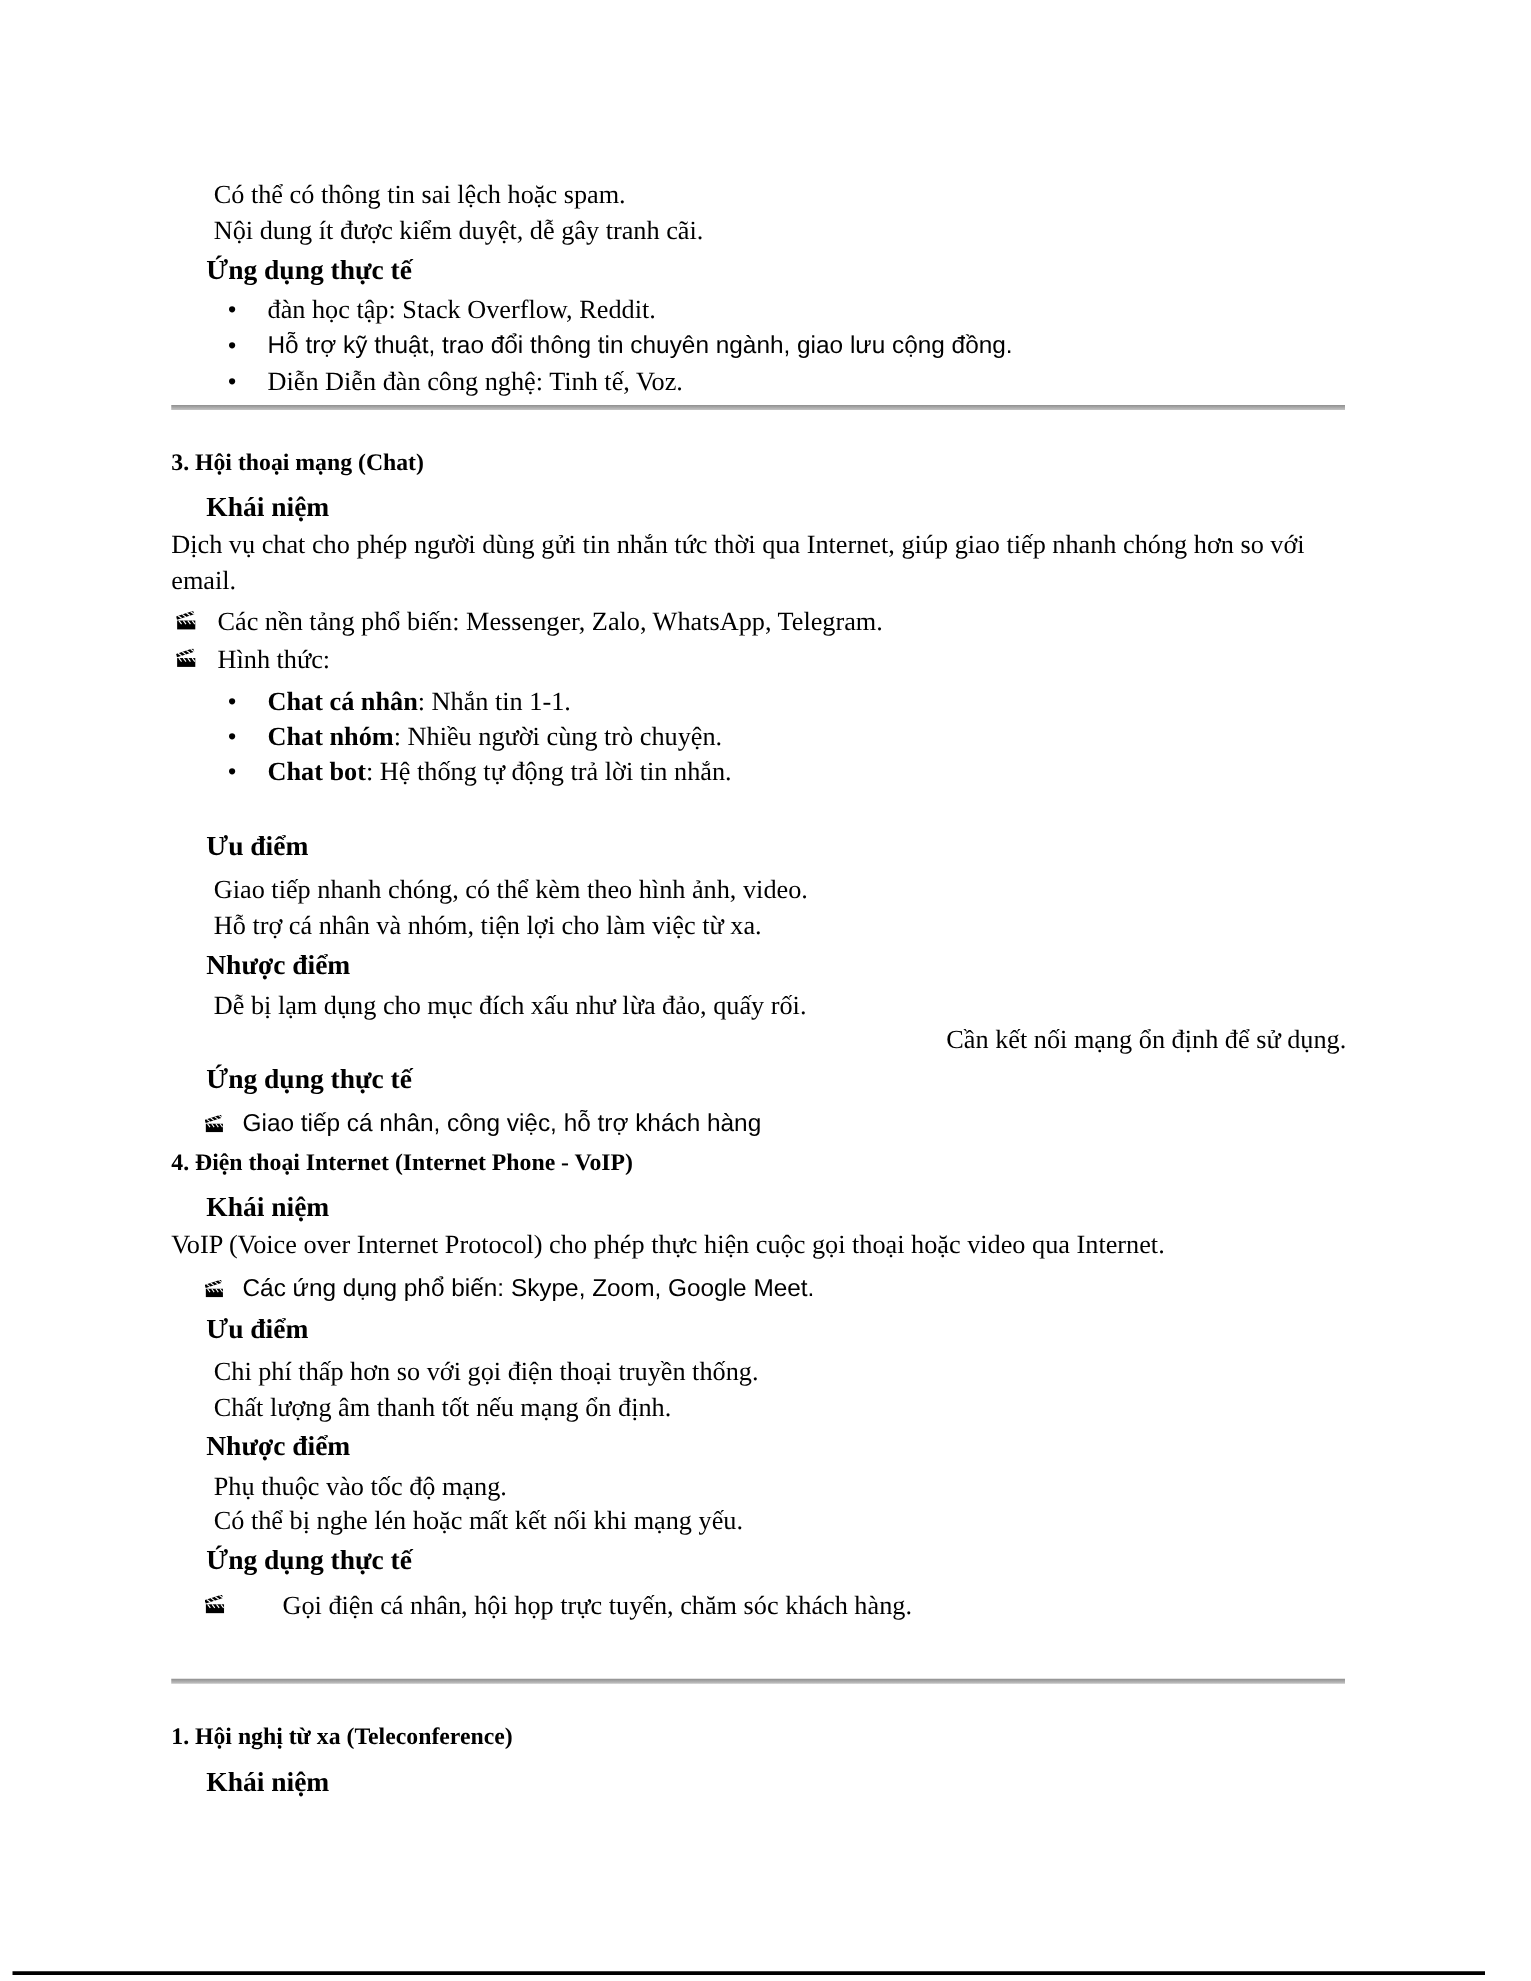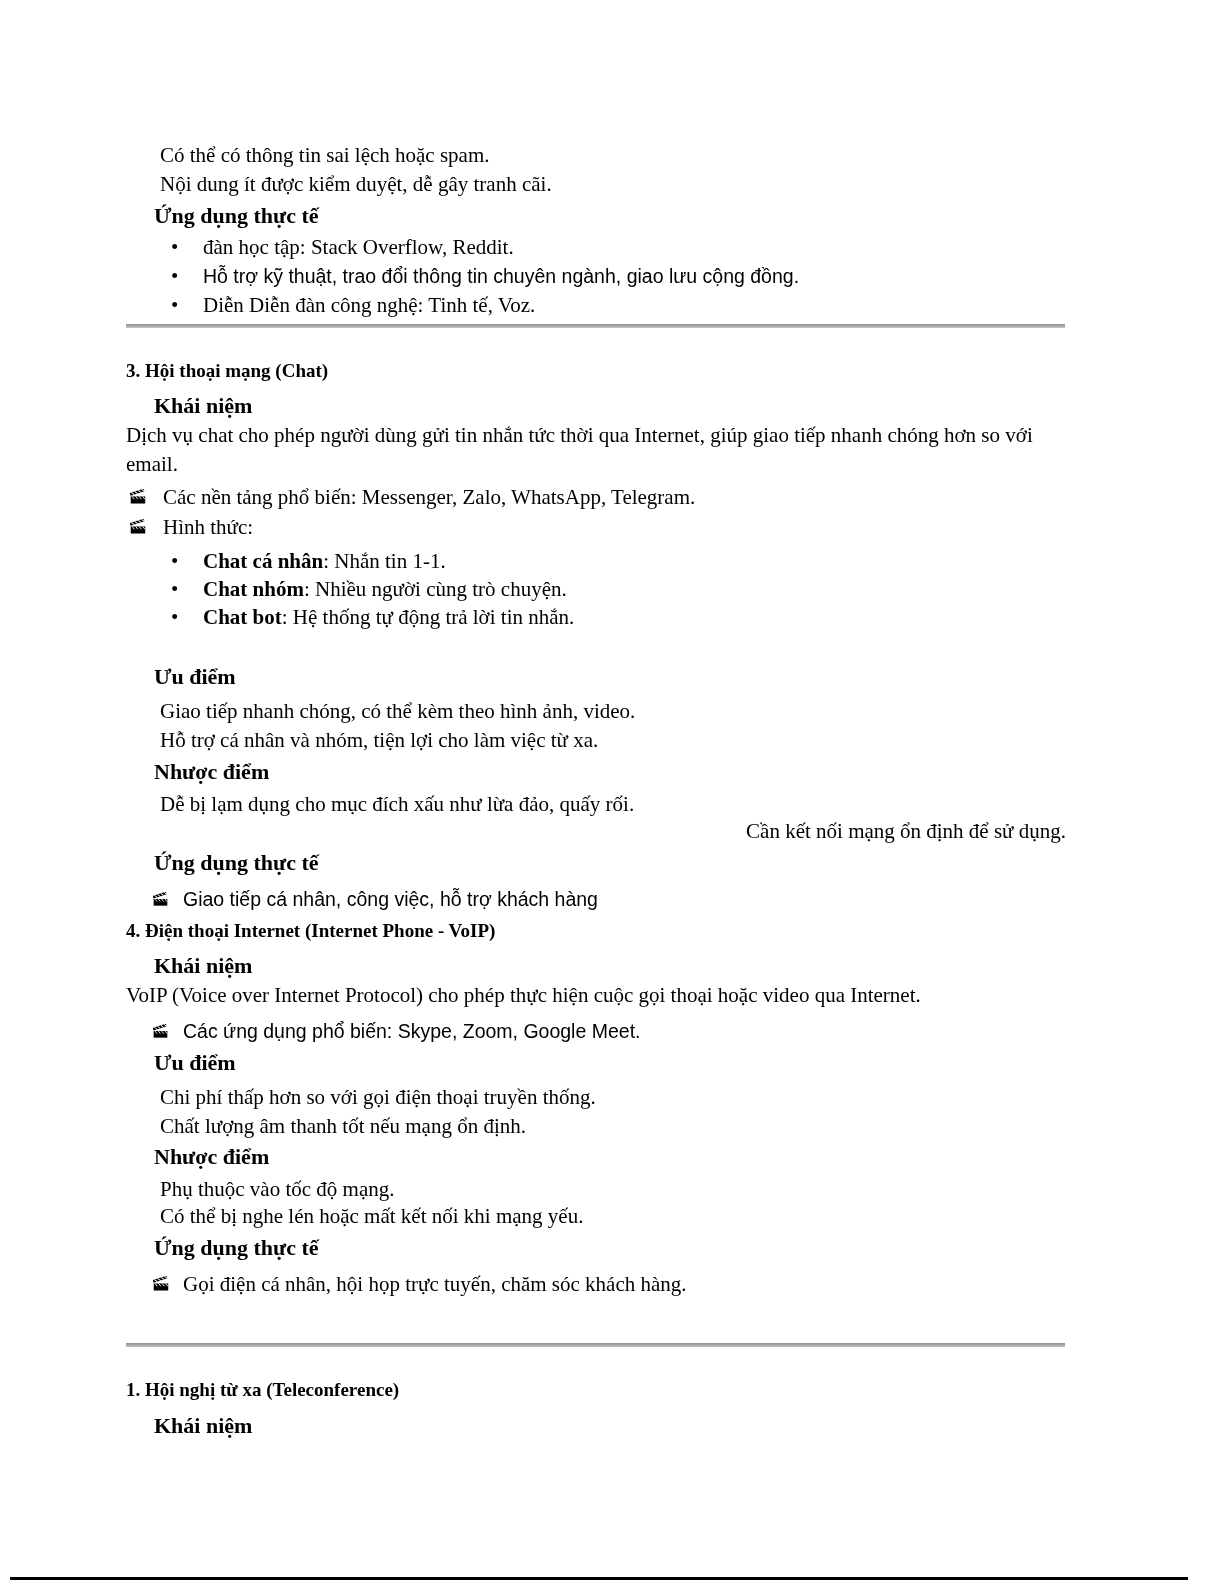--- a/index.html
+++ b/index.html
@@ -5,21 +5,21 @@
   * { margin:0; padding:0; box-sizing:border-box; }
   html,body { background:#ffffff; }
   body {
     width:1225px; height:1585px;
     font-family:"Liberation Serif", serif;
     color:#000;
     position:relative;
     overflow:hidden;
   }
   .page { position:relative; width:1225px; height:1585px; background:#fff; }
-  .content { position:absolute; left:126px; top:0; width:940px; padding-top:141px; }
+  .content { position:absolute; left:137px; top:0; width:940px; padding-top:141px; }
 
   .t-line  { font-size:21px; line-height:29px; }
   .t-ind   { padding-left:34px; }
   .t-sans  { font-family:"Liberation Sans", sans-serif; font-size:19.5px; }
 
   .h-sec { font-size:19px; line-height:34px; font-weight:bold; }
   .h-sub { font-size:22px; line-height:30px; font-weight:bold;margin-left:28px; }
 
   .rule {
     height:4px; width:939px;
@@ -62,21 +62,21 @@
   .m-nh           { margin-top:2px; }
   .m-cons         { margin-top:4px; }
   .m-cons .t-line { line-height:27px; }
   .m-ud           { margin-top:3px; }
   .m-app3         { margin-top:7px; }
   .m-s4-title     { margin-top:0px; }
   .m-media4       { margin-top:7px; }
   .m-uu4          { margin-top:2px; }
   .m-nh4          { margin-top:1px; }
   .m-ud4          { margin-top:3px; }
-  .m-app4         { margin-top:6px; }
+  .m-app4         { margin-top:6px;gap:32px; }
   .m-rule2        { margin-top:44px; }
   .m-s5-title     { margin-top:26px; }
   .m-kn5          { margin-top:4px; }
 </style>
 </head>
 <body>
 
 <div class="page">
   <div class="content">
 

